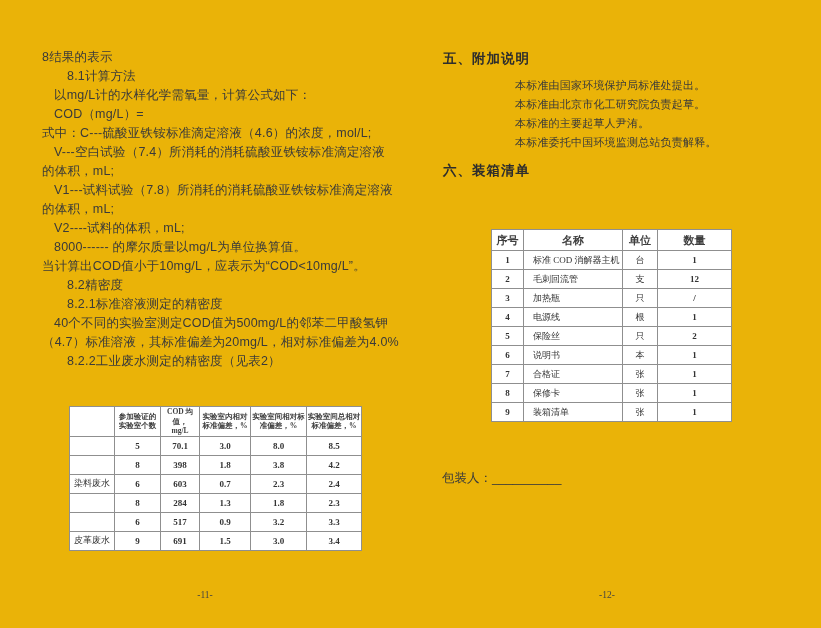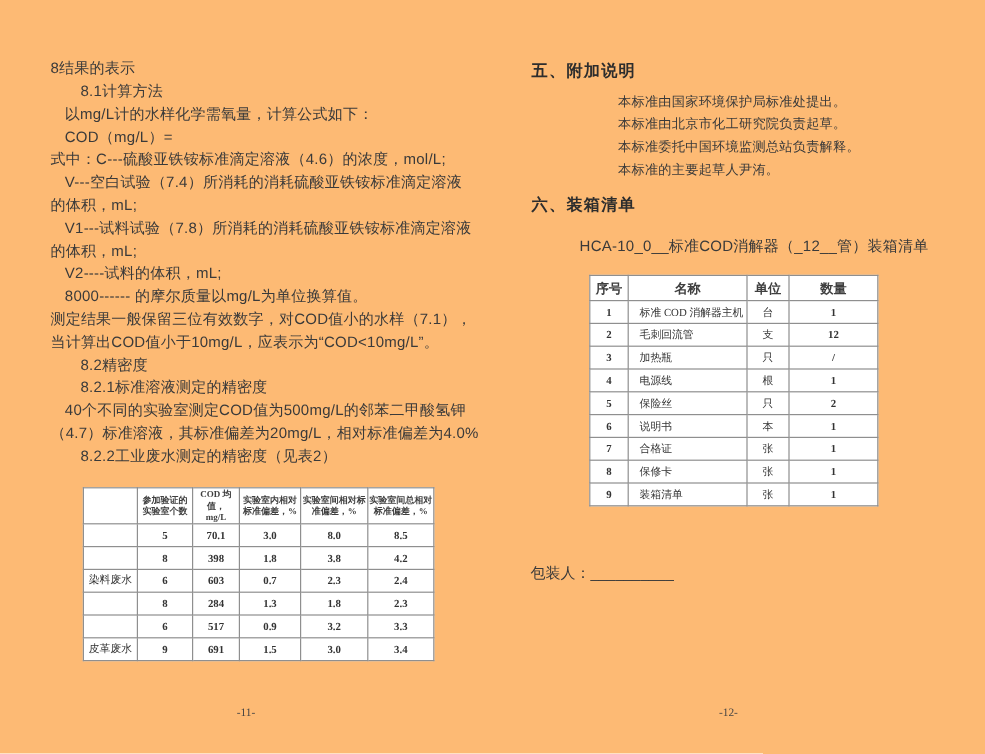--- a/index.html
+++ b/index.html
@@ -1,20 +1,20 @@
 <!DOCTYPE html>
 <html><head>
 <meta charset="utf-8">
 <style>
   * { margin:0; padding:0; box-sizing:border-box; }
   html,body { background:#ffffff; }
   .sheet {
     position:relative;
     width:821px; height:628px;
-    background:#fdba74;
+    background:#eab308;
     color:#3a3a3a;
     font-family:"Liberation Sans", sans-serif;
     overflow:hidden;
   }
 
   
   .left-body {
     position:absolute; left:42px; top:48px; width:378px;
     font-size:12.5px; line-height:19px;
   }
@@ -94,21 +94,20 @@
       <div class="body-line indent-2">8.1计算方法</div>
       <div class="body-line indent-1">以mg/L计的水样化学需氧量，计算公式如下：</div>
       <div class="body-line indent-1">COD（mg/L）=</div>
       <div class="body-line indent-0">式中：C---硫酸亚铁铵标准滴定溶液（4.6）的浓度，mol/L;</div>
       <div class="body-line indent-1">V---空白试验（7.4）所消耗的消耗硫酸亚铁铵标准滴定溶液</div>
       <div class="body-line indent-0">的体积，mL;</div>
       <div class="body-line indent-1">V1---试料试验（7.8）所消耗的消耗硫酸亚铁铵标准滴定溶液</div>
       <div class="body-line indent-0">的体积，mL;</div>
       <div class="body-line indent-1">V2----试料的体积，mL;</div>
       <div class="body-line indent-1">8000------ 的摩尔质量以mg/L为单位换算值。</div>
-      <div class="body-line indent-0">测定结果一般保留三位有效数字，对COD值小的水样（7.1），</div>
       <div class="body-line indent-0">当计算出COD值小于10mg/L，应表示为“COD&lt;10mg/L”。</div>
       <div class="body-line indent-2">8.2精密度</div>
       <div class="body-line indent-2">8.2.1标准溶液测定的精密度</div>
       <div class="body-line indent-1">40个不同的实验室测定COD值为500mg/L的邻苯二甲酸氢钾</div>
       <div class="body-line indent-0">（4.7）标准溶液，其标准偏差为20mg/L，相对标准偏差为4.0%</div>
       <div class="body-line indent-2">8.2.2工业废水测定的精密度（见表2）</div>
     </div>
 
 
   <table class="precision-table">
@@ -187,27 +186,26 @@
       </tbody>
     </table>
 
   <div class="page-number page-number-left">-11-</div>
 
   <div class="section-heading heading-5">五、附加说明</div>
 
   <div class="right-lines">
       <div class="body-line indent-0">本标准由国家环境保护局标准处提出。</div>
       <div class="body-line indent-0">本标准由北京市化工研究院负责起草。</div>
+      <div class="body-line indent-0">本标准的主要起草人尹洧。</div>
       <div class="body-line indent-0">本标准委托中国环境监测总站负责解释。</div>
-      <div class="body-line indent-0">本标准的主要起草人尹洧。</div>
     </div>
 
   <div class="section-heading heading-6">六、装箱清单</div>
 
-  <div class="packing-title">HCA-10_0__标准COD消解器（_12__管）装箱清单</div>
 
   <table class="packing-table">
     <colgroup>
       <col style="width:32px">
         <col style="width:99px">
         <col style="width:35px">
         <col style="width:74px">
     </colgroup>
   <thead>
         <tr>

